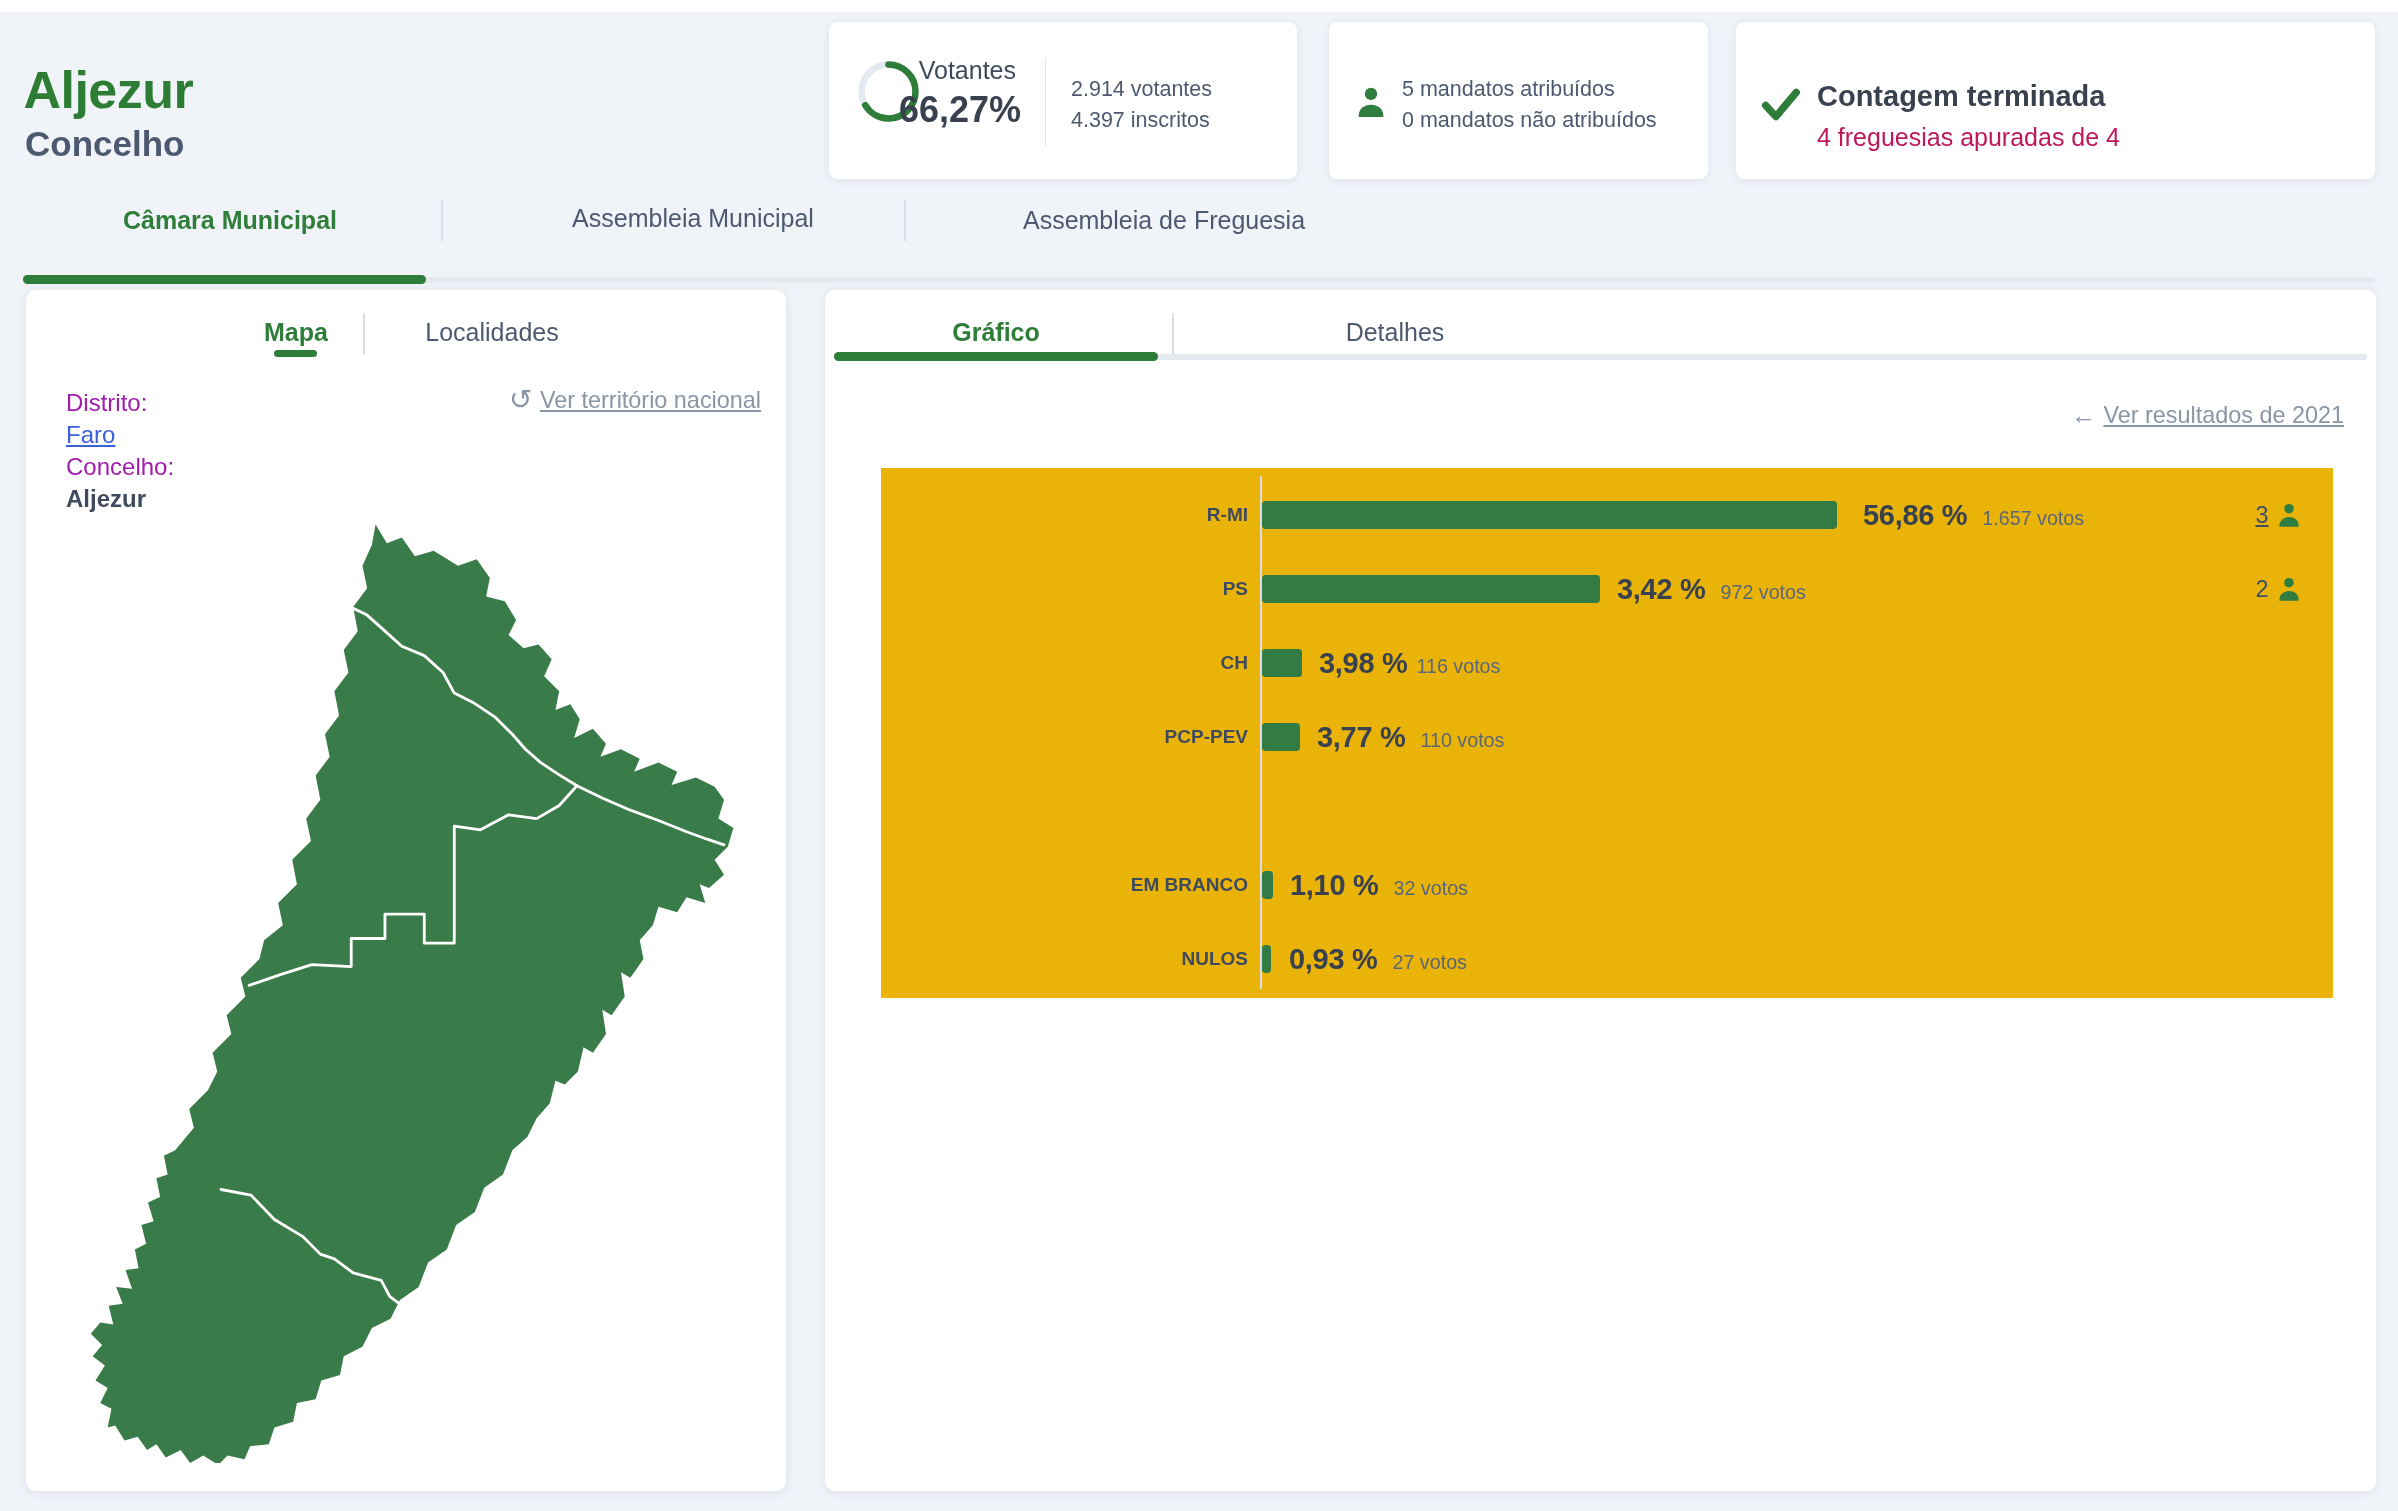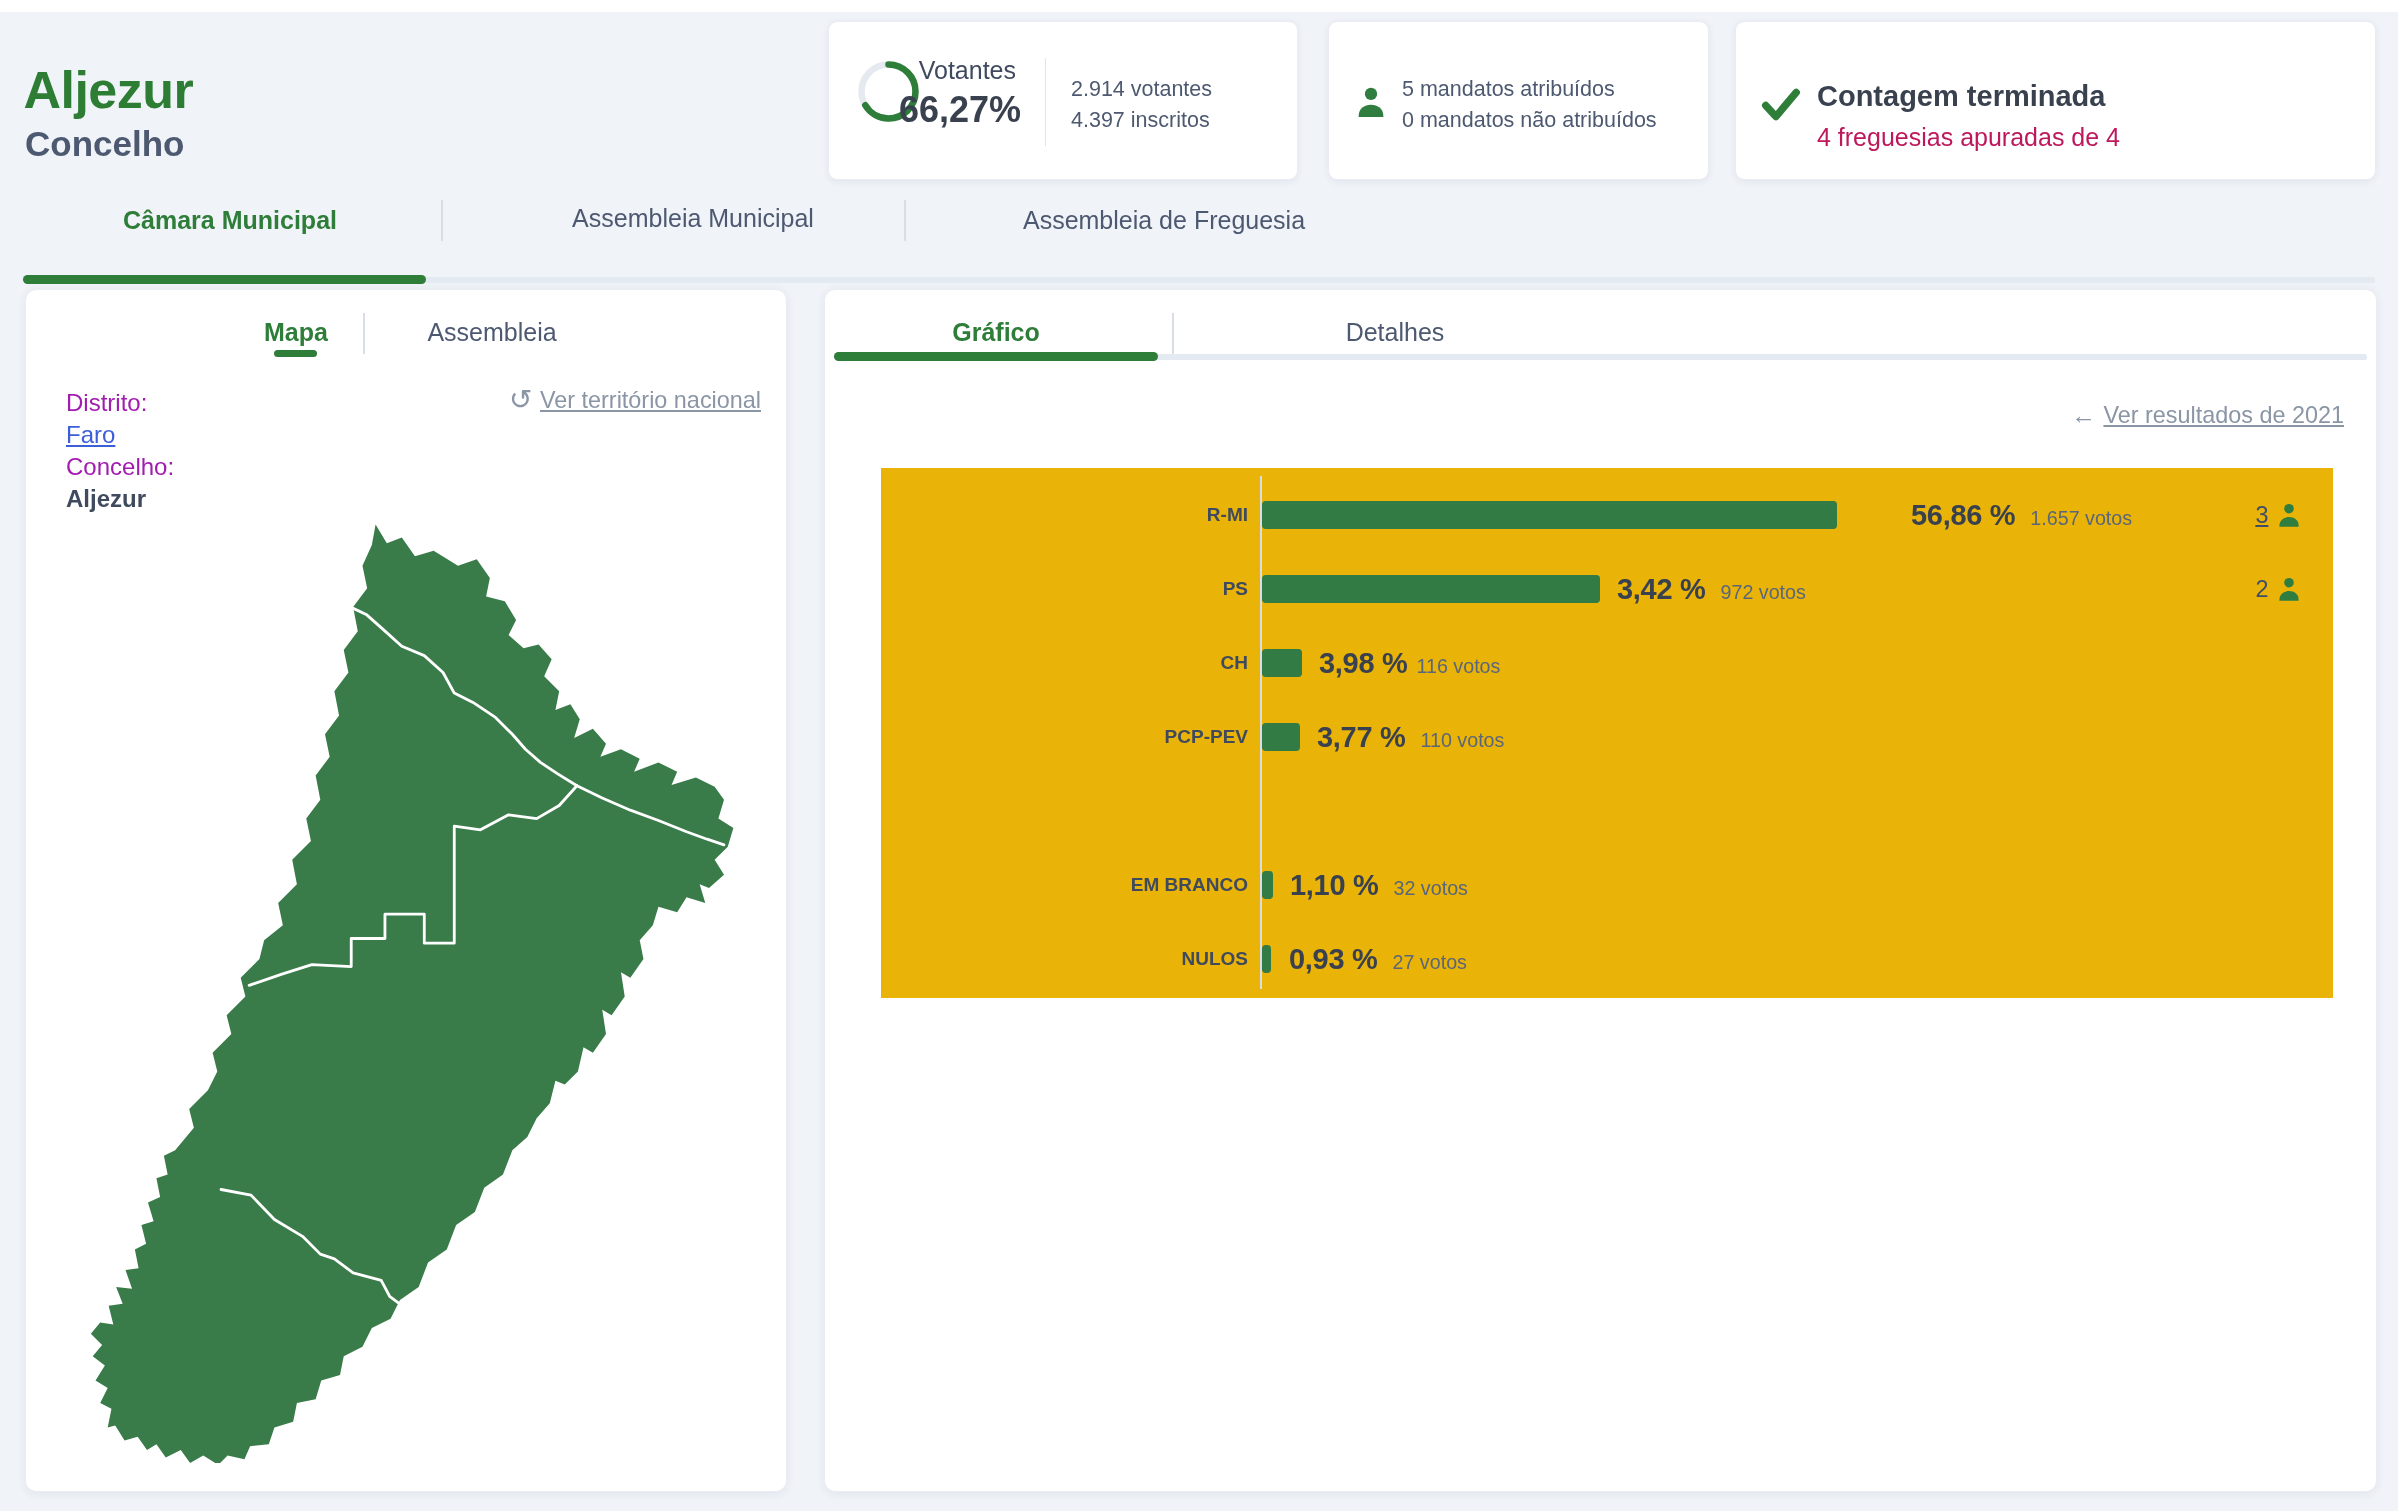--- a/index.html
+++ b/index.html
@@ -79,21 +79,21 @@
   <div class="abs vdiv" style="left:441px;top:200px;height:41px;"></div>
   <div class="abs tab-label" style="left:693px;top:190px;margin-top:14px;">Assembleia Municipal</div>
   <div class="abs vdiv" style="left:904px;top:200px;height:41px;"></div>
   <div class="abs tab-label" style="left:1164px;top:206px;">Assembleia de Freguesia</div>
   <div class="abs track" style="left:23.4px;top:277px;width:2352px;"></div>
   <div class="abs track-active" style="left:23.4px;top:275px;width:403px;"></div>
 
   <div class="abs panel" style="left:25px;top:289px;width:760px;height:1201px;">
     <div class="abs tab-label active" style="left:270px;top:28px;">Mapa</div>
     <div class="abs vdiv" style="left:337px;top:22.5px;height:41px;"></div>
-    <div class="abs tab-label" style="left:466px;top:28px;">Assembleia</div>
+    <div class="abs tab-label" style="left:466px;top:28px;">Localidades</div>
     <div class="abs track-active" style="left:248px;top:60px;width:43px;height:6.6px;"></div>
 
     <div class="abs" style="left:483px;top:96px;display:flex;align-items:center;gap:7.5px;">
       <span style="font-size:28px;color:#8a95a5;line-height:28px;">↺</span>
       <span class="glink">Ver território nacional</span>
     </div>
 
     <div class="abs info-label" style="left:40px;top:99px;">Distrito:</div>
     <div class="abs blue-link" style="left:40px;top:131px;">Faro</div>
     <div class="abs info-label" style="left:40px;top:163px;">Concelho:</div>
@@ -133,21 +133,21 @@
       <span style="font-size:25px;color:#8a95a5;line-height:25px;">←</span>
       <span class="glink">Ver resultados de 2021</span>
     </div>
 
     <div class="abs chart-bg" style="left:56px;top:178px;width:1452px;height:530px;">
       <div class="abs" style="left:379px;top:7.5px;width:1.9px;height:513px;background:#d9dee6;"></div>
 
       <div class="abs" style="left:0;top:33px;width:1452px;height:28px;">
         <div class="bar-label">R-MI</div>
         <div class="bar" style="width: 575px; background: rgb(51, 123, 69);"></div>
-        <div class="bar-text" style="left: 1030px; justify-content: flex-end;">
+        <div class="bar-text" style="left: 982px; justify-content: flex-end;">
           <span class="pct">56,86 %</span>
           <span class="votes">1.657 votos</span>
         </div>
       </div>
       <div class="abs" style="left:0;top:107px;width:1452px;height:28px;">
         <div class="bar-label">PS</div>
         <div class="bar" style="width: 338px; background: rgb(51, 123, 69);"></div>
         <div class="bar-text" style="left: 736px;">
           <span class="pct">3,42 %</span>
           <span class="votes">972 votos</span>

